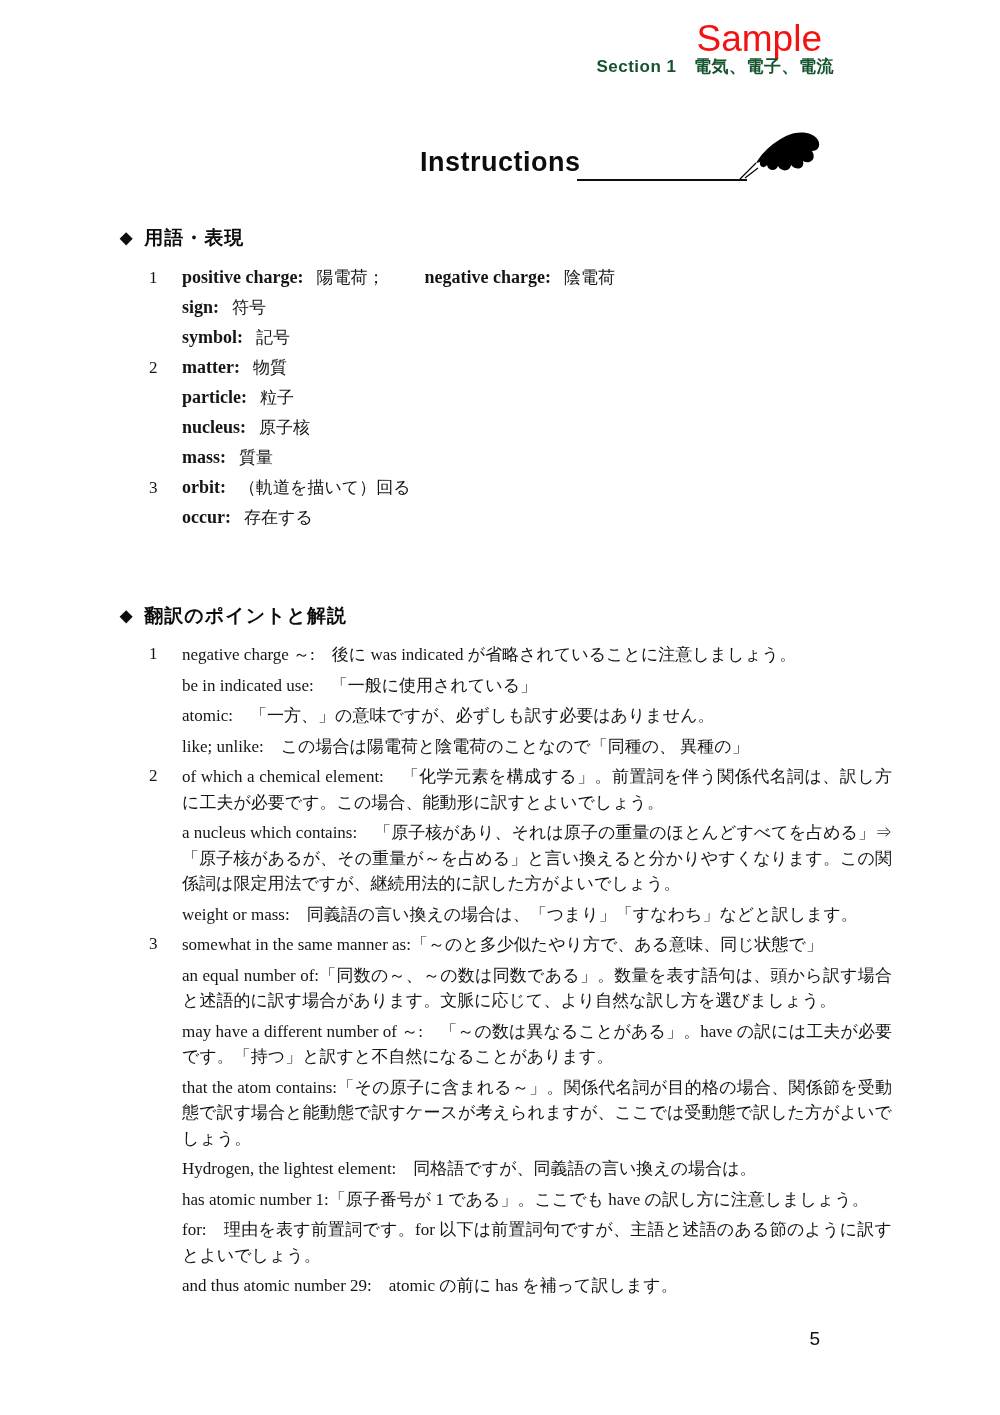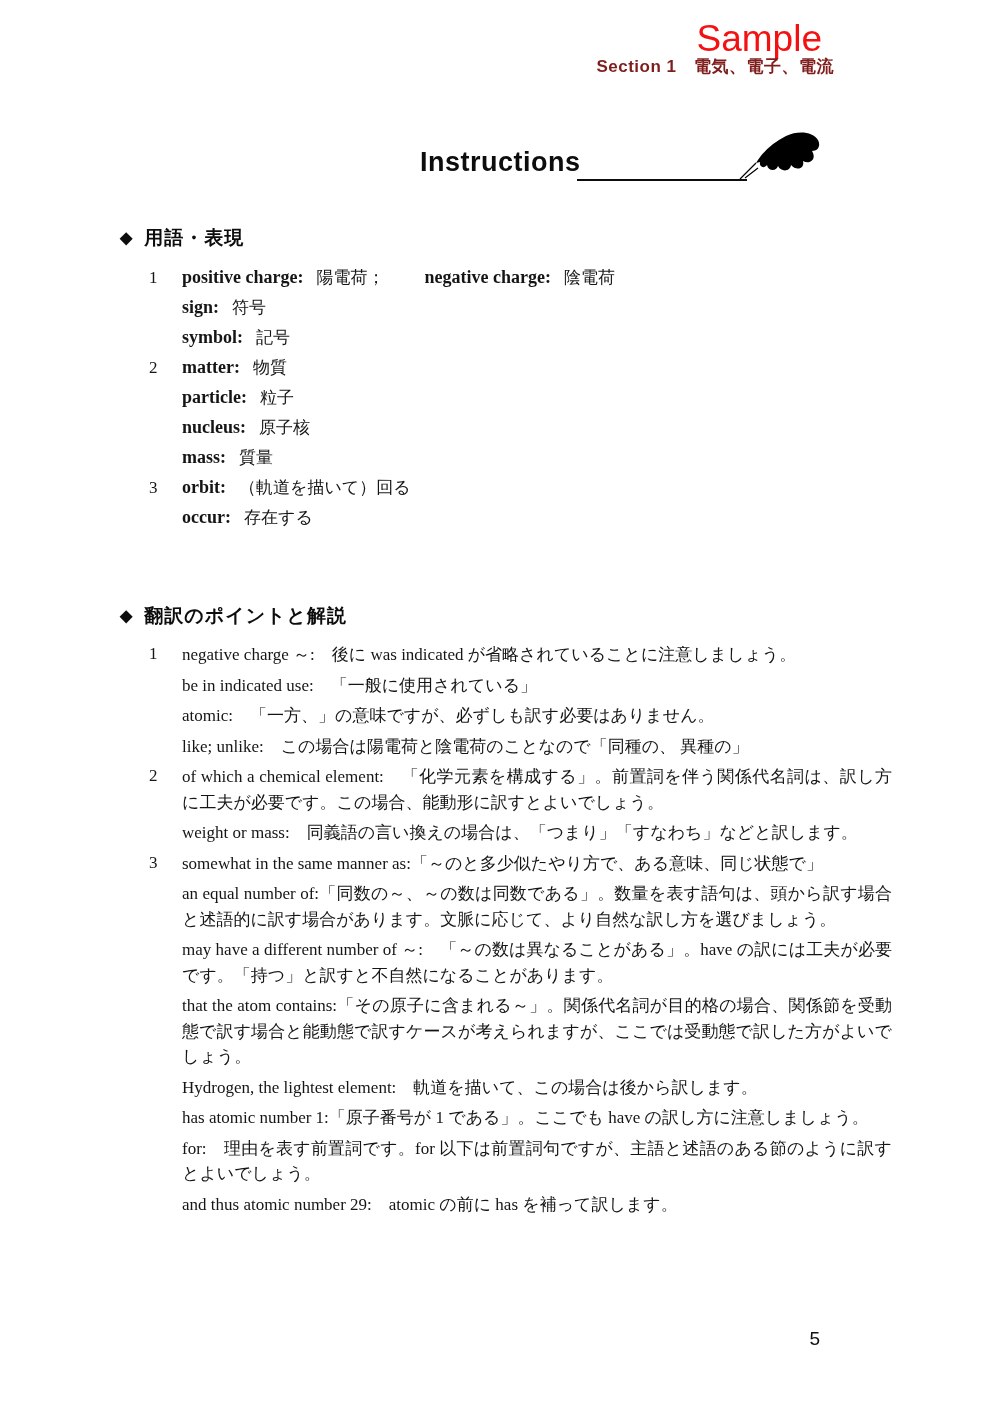--- a/index.html
+++ b/index.html
@@ -15,21 +15,21 @@
 
   
   .header-right { position:absolute; top:20px; right:102px; text-align:right; }
   .sample {
     font-family:"Liberation Sans", sans-serif;
     font-size:37px; line-height:38px;
     color:#f31111; padding-right:12px;
   }
   .section-label {
     font-family:"Liberation Sans", sans-serif;
-    font-size:17px; font-weight:bold; color:#7f1d1d;
+    font-size:17px; font-weight:bold; color:#14532d;
     margin-top:-3px; letter-spacing:0.5px;
   }
 
   
   .title-wrap { position:absolute; left:420px; top:146px; }
   .title {
     font-family:"Liberation Sans", sans-serif;
     font-size:27px; font-weight:bold; color:#0d0d0d;
     letter-spacing:0.5px; line-height:32px;
   }
@@ -166,41 +166,45 @@
     <div class="nitem">
       <span class="nnum"></span>
       <p class="ntext"><span class="nterm">like; unlike:</span><span>　この場合は陽電荷と陰電荷のことなので「同種の、 異種の」</span></p>
     </div>
     <div class="nitem">
       <span class="nnum">2</span>
       <p class="ntext"><span class="nterm">of which a chemical element:</span><span>　「化学元素を構成する」。前置詞を伴う関係代名詞は、訳し方に工夫が必要です。この場合、能動形に訳すとよいでしょう。</span></p>
     </div>
     <div class="nitem">
       <span class="nnum"></span>
+      <p class="ntext"><span class="nterm">a nucleus which contains:</span><span>　「原子核があり、それは原子の重量のほとんどすべてを占める」⇒「原子核があるが、その重量が～を占める」と言い換えると分かりやすくなります。この関係詞は限定用法ですが、継続用法的に訳した方がよいでしょう。</span></p>
+    </div>
+    <div class="nitem">
+      <span class="nnum"></span>
       <p class="ntext"><span class="nterm">weight or mass:</span><span>　同義語の言い換えの場合は、「つまり」「すなわち」などと訳します。</span></p>
     </div>
     <div class="nitem">
       <span class="nnum">3</span>
       <p class="ntext"><span class="nterm">somewhat in the same manner as:</span><span>「～のと多少似たやり方で、ある意味、同じ状態で」</span></p>
     </div>
     <div class="nitem">
       <span class="nnum"></span>
       <p class="ntext"><span class="nterm">an equal number of:</span><span>「同数の～、～の数は同数である」。数量を表す語句は、頭から訳す場合と述語的に訳す場合があります。文脈に応じて、より自然な訳し方を選びましょう。</span></p>
     </div>
     <div class="nitem">
       <span class="nnum"></span>
       <p class="ntext"><span class="nterm">may have a different number of ～:</span><span>　「～の数は異なることがある」。have の訳には工夫が必要です。「持つ」と訳すと不自然になることがあります。</span></p>
     </div>
     <div class="nitem">
       <span class="nnum"></span>
       <p class="ntext"><span class="nterm">that the atom contains:</span><span>「その原子に含まれる～」。関係代名詞が目的格の場合、関係節を受動態で訳す場合と能動態で訳すケースが考えられますが、ここでは受動態で訳した方がよいでしょう。</span></p>
     </div>
     <div class="nitem">
       <span class="nnum"></span>
-      <p class="ntext"><span class="nterm">Hydrogen, the lightest element:</span><span>　軌道を描いて、この場合は後から訳します。</span></p>
+      <p class="ntext"><span class="nterm">Hydrogen, the lightest element:</span><span>　同格語ですが、同義語の言い換えの場合は。</span></p>
     </div>
     <div class="nitem">
       <span class="nnum"></span>
       <p class="ntext"><span class="nterm">has atomic number 1:</span><span>「原子番号が 1 である」。ここでも have の訳し方に注意しましょう。</span></p>
     </div>
     <div class="nitem">
       <span class="nnum"></span>
       <p class="ntext"><span class="nterm">for:</span><span>　理由を表す前置詞です。for 以下は前置詞句ですが、主語と述語のある節のように訳すとよいでしょう。</span></p>
     </div>
     <div class="nitem">

